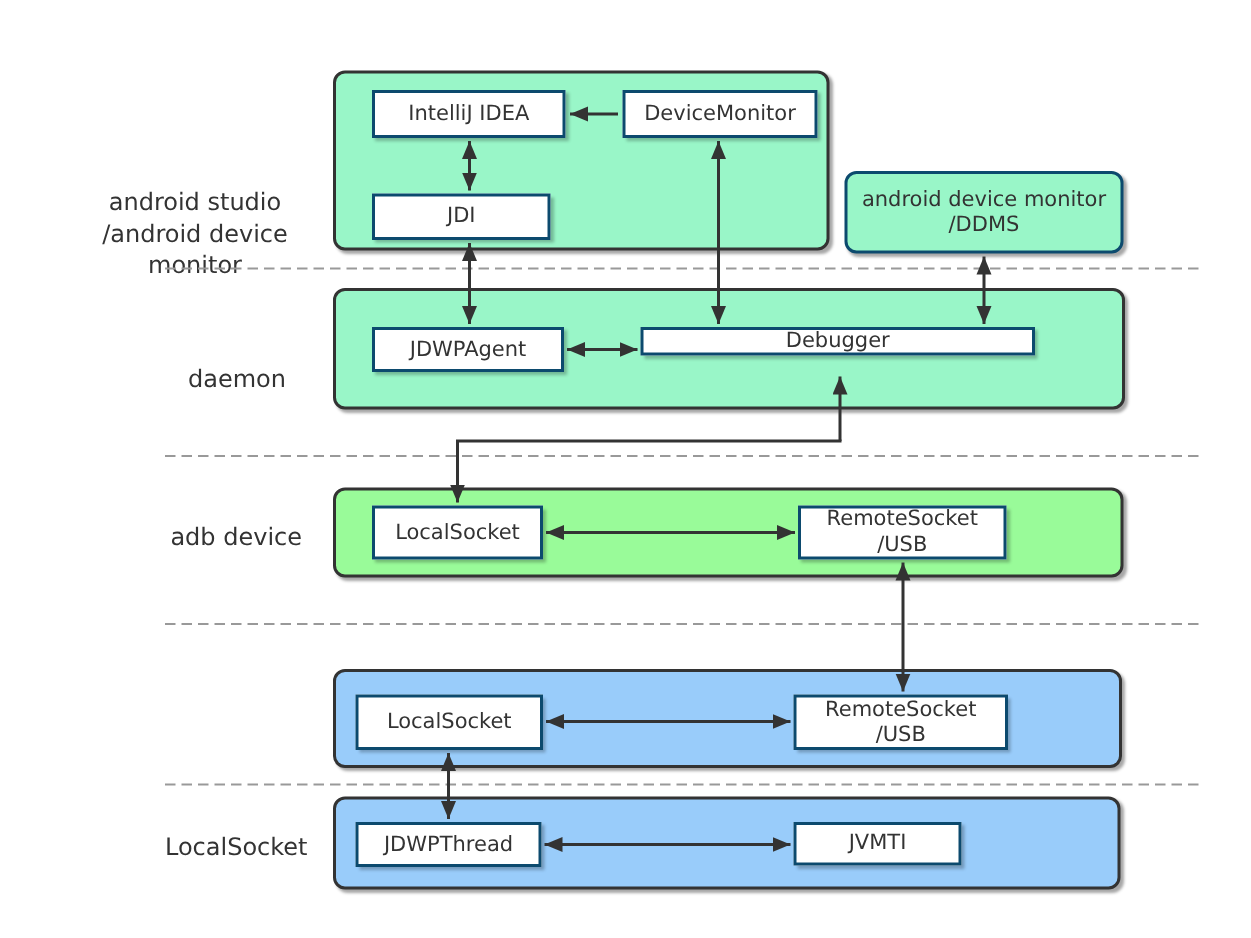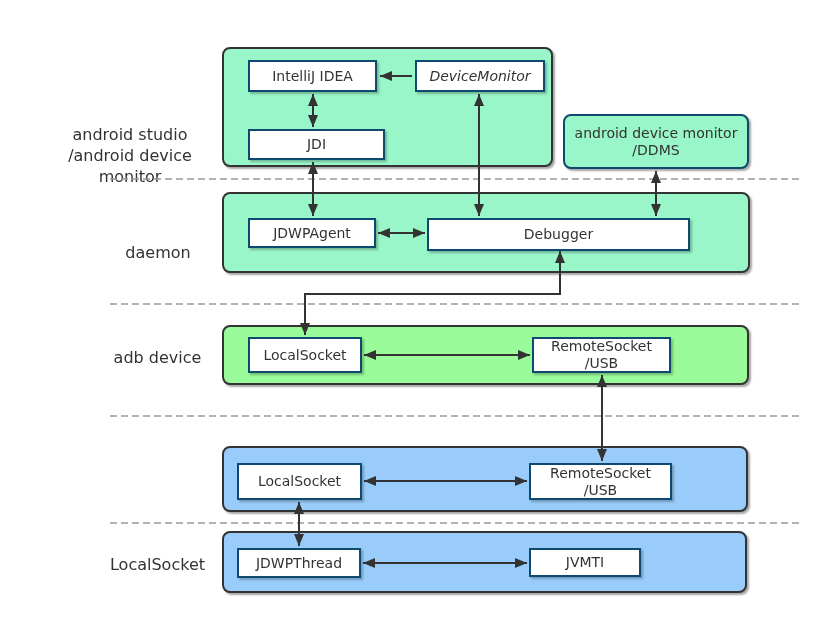--- a/index.html
+++ b/index.html
@@ -68,26 +68,26 @@
   <div class="layer blue" style="left:222px; top:531px; width:525px; height:62px;"></div>
 
   <div class="row-label" style="left:55px;  top:124px; width:150px;">android studio
 /android device
 monitor</div>
   <div class="row-label" style="left:98px;  top:242px; width:120px;">daemon</div>
   <div class="row-label" style="left:95px;  top:347px; width:125px;">adb device</div>
   <div class="row-label" style="left:95px;  top:554px; width:125px;">LocalSocket</div>
 
   <div class="node" style="left:248px; top:60px;  width:129px; height:32px;">IntelliJ IDEA</div>
-  <div class="node" style="left:415px; top:60px;  width:130px; height:32px;font-style:italic;">DeviceMonitor</div>
-  <div class="node" style="left:248px; top:129px; width:137px; height:31px;">JDI</div>
+  <div class="node" style="left:415px; top:60px;  width:130px; height:32px;">DeviceMonitor</div>
+  <div class="node" style="left:248px; top:129px; width:119px; height:31px;">JDI</div>
   <div class="node" style="left:248px; top:218px; width:128px; height:30px;">JDWPAgent</div>
   <div class="node mint rounded-node" style="left:563px; top:114px; width:186px; height:55px; background:#99F6C8; box-shadow:2px 2px 2px rgba(0,0,0,0.35);">android device monitor
 /DDMS</div>
-  <div class="node" style="left:427px; top:218px; width:263px; height:33px;">Debugger</div>
+  <div class="node" style="left:427px; top:218px; width:263px; height:19px;">Debugger</div>
   <div class="node" style="left:248px; top:337px; width:114px; height:36px;">LocalSocket</div>
   <div class="node" style="left:532px; top:337px; width:139px; height:36px;">RemoteSocket
 /USB</div>
   <div class="node" style="left:237px; top:463px; width:125px; height:37px;">LocalSocket</div>
   <div class="node" style="left:529px; top:463px; width:143px; height:37px;">RemoteSocket
 /USB</div>
   <div class="node" style="left:529px; top:548px; width:112px; height:29px;">JVMTI</div>
   <div class="node" style="left:237px; top:548px; width:124px; height:30px;">JDWPThread</div>
 
   <svg class="overlay" viewBox="0 0 834 625" xmlns="http://www.w3.org/2000/svg">

